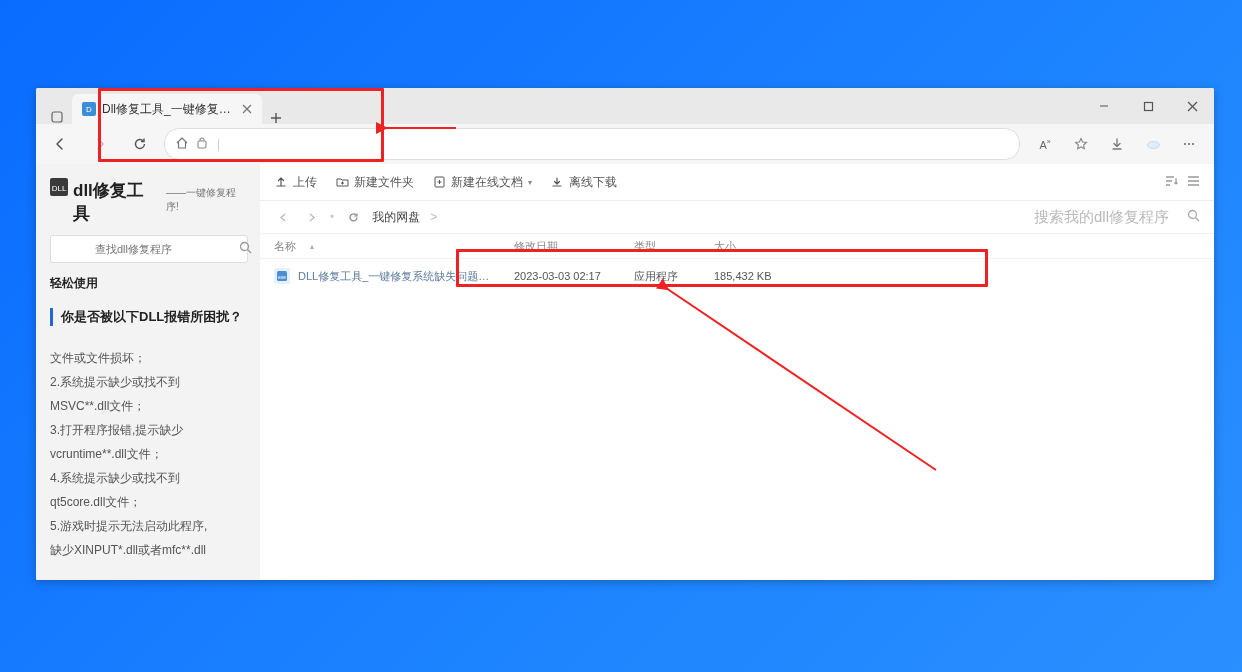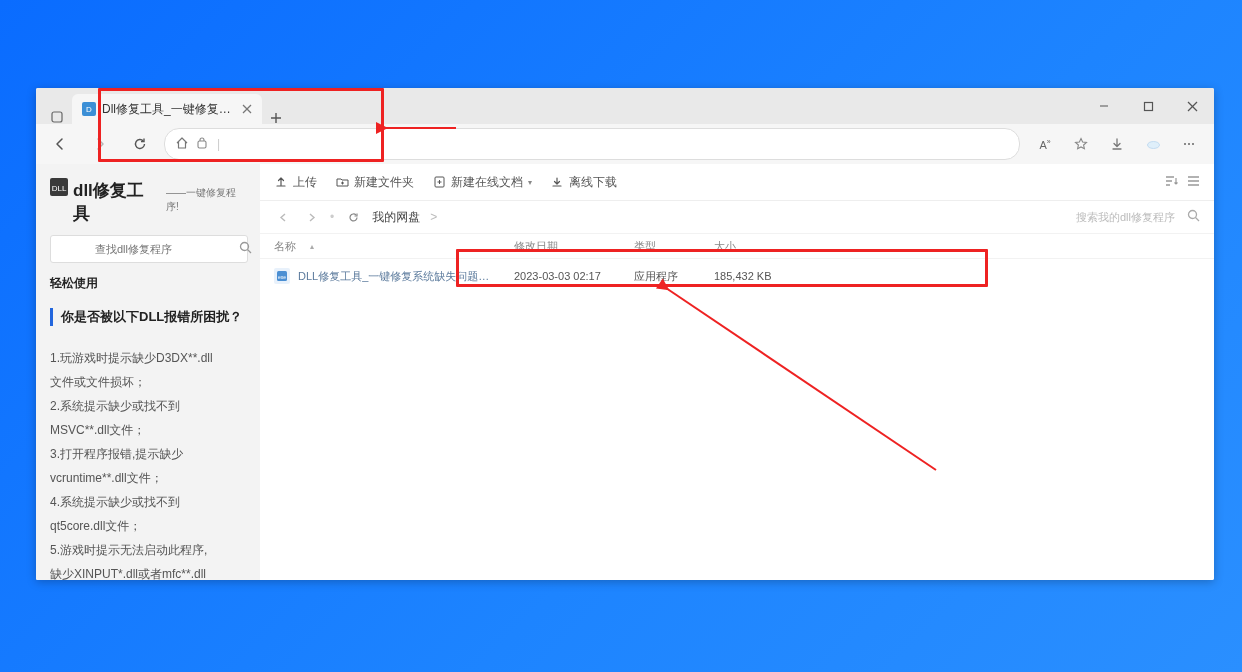--- a/index.html
+++ b/index.html
@@ -46,21 +46,21 @@
   .file-toolbar{height:36px;border-bottom:1px solid #eee;display:flex;align-items:center;padding:0 14px;gap:18px;color:#555;}
   .ft-item{display:flex;align-items:center;gap:5px;cursor:pointer;justify-content:flex-end;}
   .ft-item .ico{width:14px;height:14px;display:flex;align-items:center;justify-content:center;}
   .file-toolbar .spacer{flex:1;}
   .view-ico{display:flex;gap:8px;color:#888;}
   
   .crumbbar{height:32px;display:flex;align-items:center;padding:0 14px;gap:10px;color:#666;border-bottom:1px solid #f2f2f2;}
   .crumbbar .nav-mini{width:18px;height:18px;display:flex;align-items:center;justify-content:center;color:#aaa;}
   .crumbbar .sep{color:#bbb;}
   .crumbbar .spacer{flex:1;}
-  .crumbbar .searchhint{color:#bbb;font-size:11px;margin-right:2px;text-align:center;}
+  .crumbbar .searchhint{color:#bbb;font-size:15px;margin-right:8px;text-align:center;}
   
   .cols{display:flex;height:24px;align-items:center;padding:0 14px;color:#888;font-size:11px;border-bottom:1px solid #f2f2f2;}
   .c-name{flex:0 0 240px;display:flex;align-items:center;gap:4px;}
   .c-date{flex:0 0 120px;}
   .c-type{flex:0 0 80px;}
   .c-size{flex:0 0 100px;}
   .sort-caret{font-size:8px;color:#aaa;margin-left:10px;}
 
   .row{display:flex;height:34px;align-items:center;padding:0 14px;color:#555;font-size:11px;}
   .row .c-name{display:flex;align-items:center;gap:8px;color:#5b7a9c;}
@@ -200,21 +200,20 @@
       <div class="search">
         <input placeholder="查找dll修复程序" style="">
         <span class="mag"><svg width="13" height="13" viewBox="0 0 13 13">
               <circle cx="5.5" cy="5.5" r="4" fill="none" stroke="#999" stroke-width="1.3"></circle>
               <line x1="8.5" y1="8.5" x2="12" y2="12" stroke="#999" stroke-width="1.3"></line>
             </svg></span>
       </div>
       <div class="side-head">轻松使用</div>
       <div class="question">你是否被以下DLL报错所困扰？</div>
       <div class="para">
-        <div>1.玩游戏时提示缺少D3DX**.dll</div>
         <div>文件或文件损坏；</div>
         <div>2.系统提示缺少或找不到</div>
         <div>MSVC**.dll文件；</div>
         <div>3.打开程序报错,提示缺少</div>
         <div>vcruntime**.dll文件；</div>
         <div>4.系统提示缺少或找不到</div>
         <div>qt5core.dll文件；</div>
         <div>5.游戏时提示无法启动此程序,</div>
         <div>缺少XINPUT*.dll或者mfc**.dll</div>
       </div>

